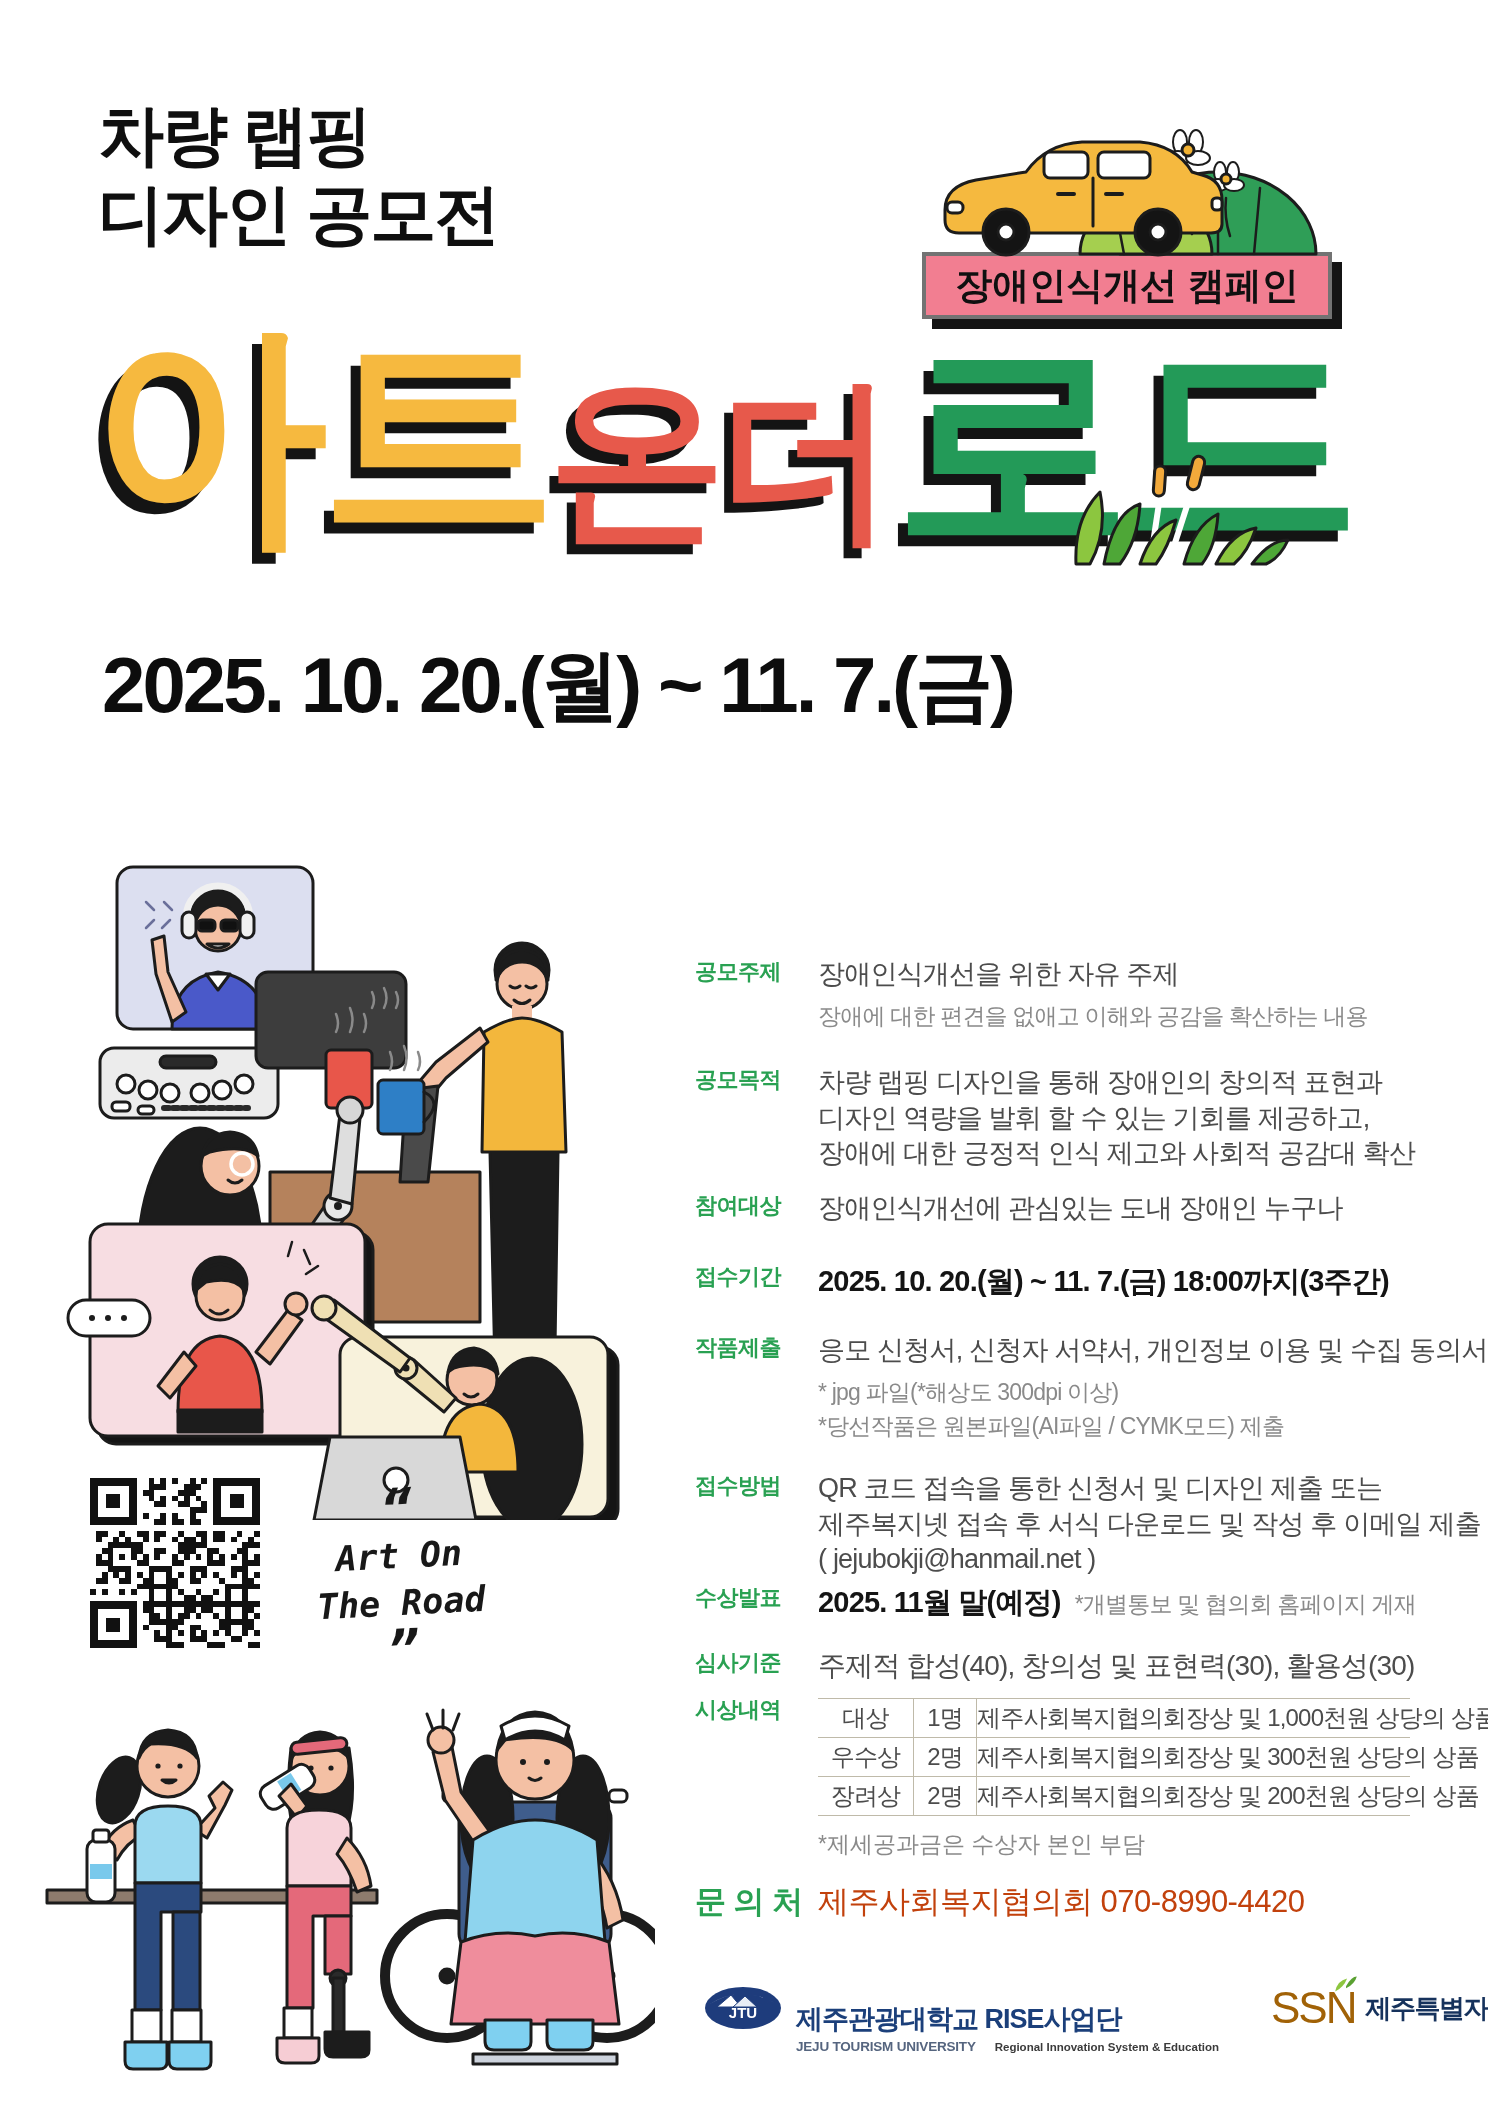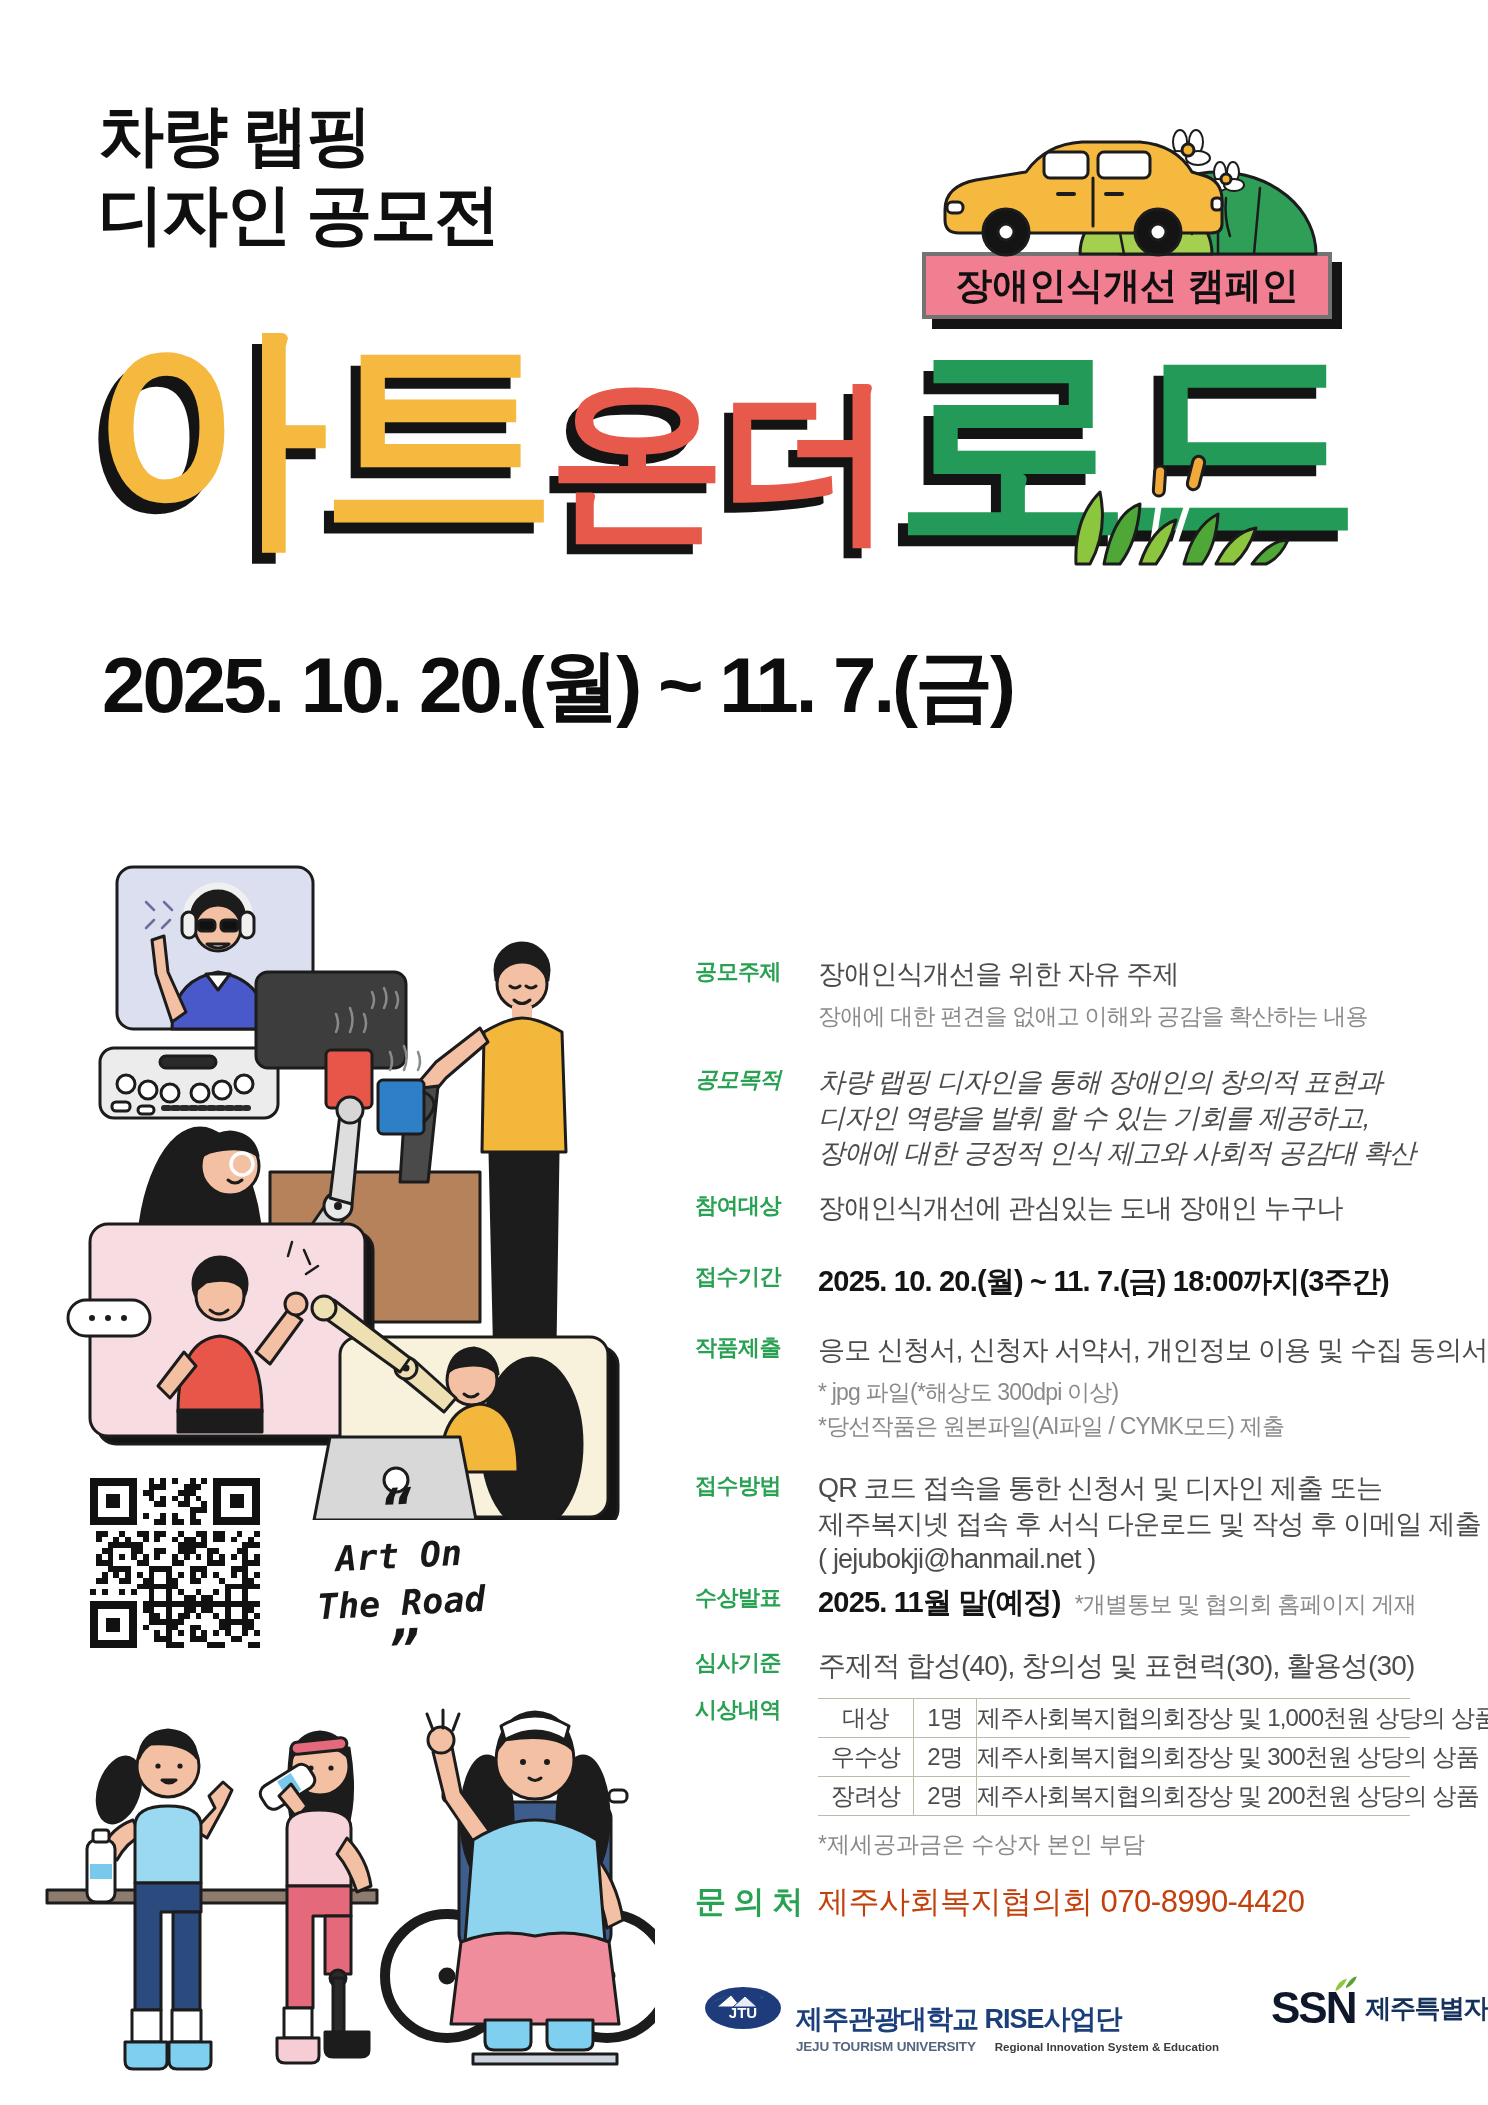--- a/index.html
+++ b/index.html
@@ -46,21 +46,21 @@
 
   
   .info{left:695px;top:957px;width:772px;height:1060px;}
   .info-row{position:absolute;left:0;display:flex;width:772px;}
   .info-label{width:123px;flex:none;color:#29A152;font-weight:800;font-size:22px;letter-spacing:-0.5px;}
   .info-value{font-size:27px;color:#4c4c4c;line-height:1.32;letter-spacing:-0.8px;}
   .info-value .vline{white-space:nowrap;}
   .info-value .bold{color:#141414;font-weight:800;}
   .subline{font-size:23px;color:#8a8a8a;line-height:1.42;margin-top:7px;white-space:nowrap;}
   .subnote{font-size:23px;color:#8a8a8a;margin-left:14px;font-weight:400;}
-  .r1{top:0px;} .r2{top:108px;font-style:italic;} .r3{top:234px;} .r4{top:305px;} .r5{top:376px;}
+  .r1{top:0px;} .r2{top:108px;} .r3{top:234px;} .r4{top:305px;} .r5{top:376px;}
   .r6{top:514px;} .r7{top:626px;} .r8{top:691px;} .r9{top:738px;} .rnote{top:871px;left:123px;}
   .rcontact{top:924px;}
   .contact-label{font-size:31px;}
   .contact-value{font-size:31px;color:#c2410c;letter-spacing:-0.5px;font-weight:500;}
 
   table.awards{border-collapse:collapse;width:592px;margin-top:3px;table-layout:fixed;}
   table.awards td{border-top:1.5px solid #bfbaa9;height:38px;font-size:24px;color:#4c4c4c;
     padding:0;letter-spacing:-0.8px;}
   table.awards tr:last-child td{border-bottom:1.5px solid #bfbaa9;}
   td.c-name{width:95px;text-align:center;border-right:1.5px solid #bfbaa9;}
@@ -69,21 +69,21 @@
 
   
   .logos{left:703px;top:1962px;display:flex;align-items:center;gap:52px;}
   .logo-jtu{display:flex;align-items:center;gap:13px;}
   .jtu-mark{width:80px;height:46px;flex:none;}
   .jtu-name{font-size:27px;font-weight:800;color:#1b3f7a;letter-spacing:-1px;white-space:nowrap;margin-top:39px;}
   .jtu-sub{display:flex;align-items:baseline;gap:19px;margin-top:2px;}
   .jtu-sub1{font-size:13.5px;font-weight:800;color:#55657f;letter-spacing:-0.2px;white-space:nowrap;}
   .jtu-sub2{font-size:11.5px;font-weight:600;color:#3b3b3b;white-space:nowrap;}
   .logo-ssn{display:flex;align-items:center;gap:10px;}
-  .ssn-mark{position:relative;font-size:44px;font-weight:700;color:#0f172a;letter-spacing:-2px;line-height:1;}
+  .ssn-mark{position:relative;font-size:44px;font-weight:400;color:#a16207;letter-spacing:-2px;line-height:1;}
   .ssn-leaf{position:absolute;top:-12px;right:-4px;width:26px;height:20px;}
   .ssn-name{font-size:26px;font-weight:800;color:#16325c;letter-spacing:-1.5px;white-space:nowrap;}
 </style>
 </head>
 <body>
 
 <div class="poster">
 
   <div class="abs contest-title">
     <div>차량 랩핑</div>

